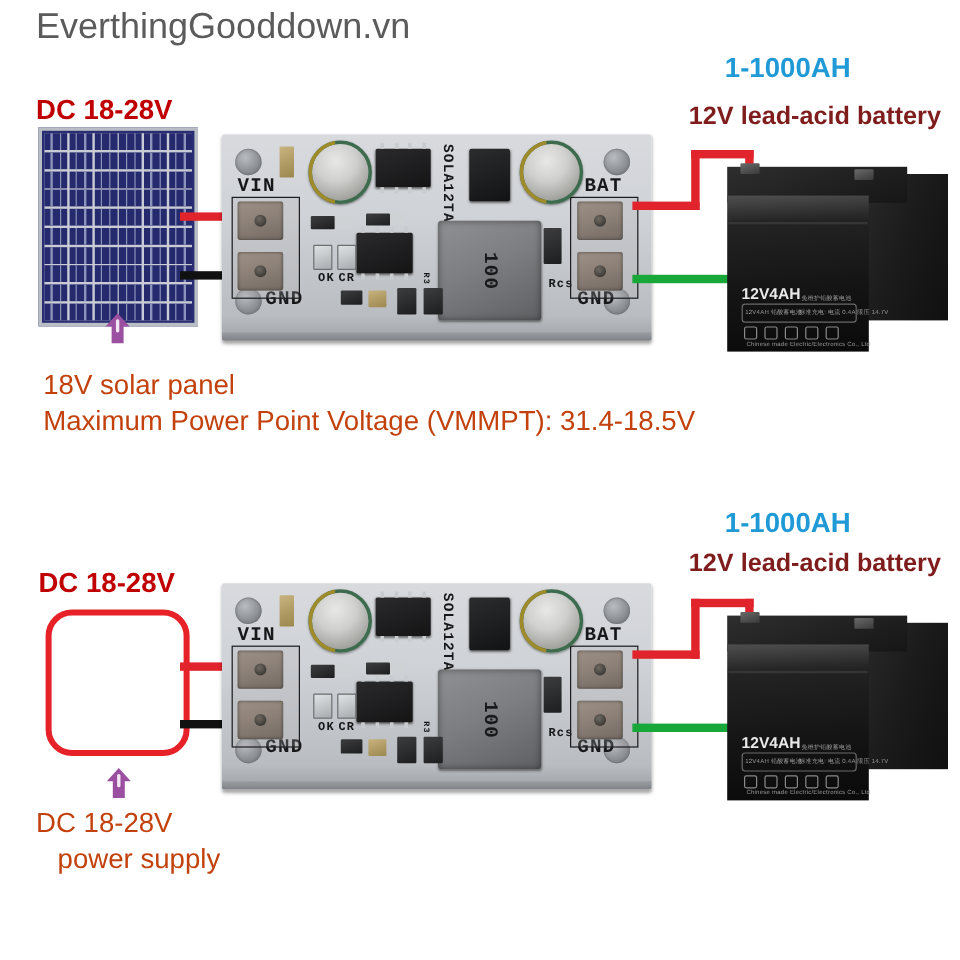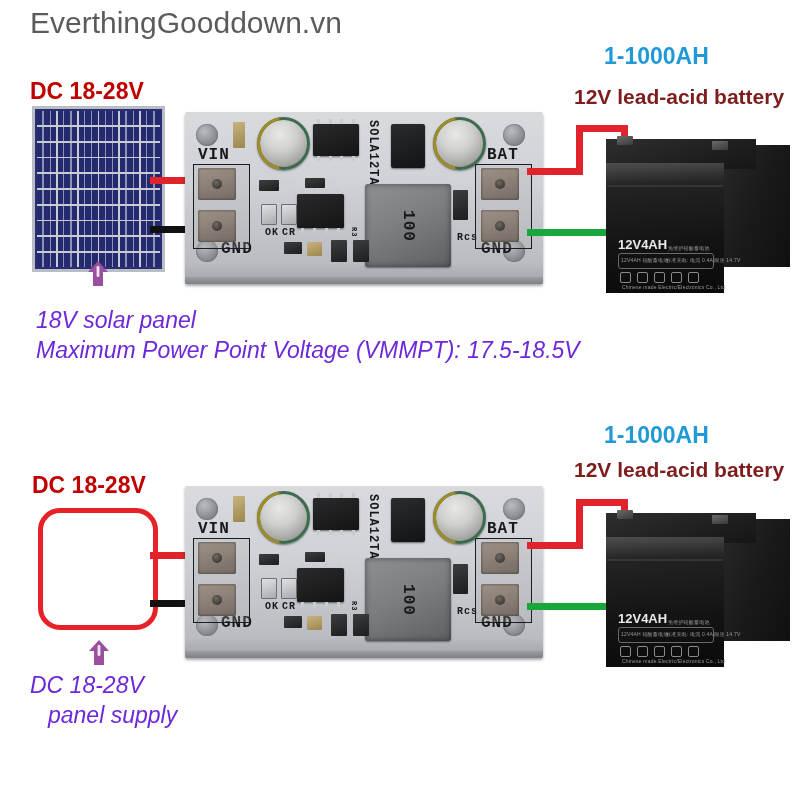--- a/index.html
+++ b/index.html
@@ -49,23 +49,22 @@
     color: #1f9ad6;
     font-weight: bold;
     font-size: 23px;
   }
   .lbl-blue {
     color: #7f1d1d;
     font-weight: bold;
     font-size: 21px;
   }
   .lbl-purple-lg {
-    color: #6d28d9;
+    color: #c2410c;
     font-size: 23px;
-    font-style: italic;
   }
 
   
   .solar-panel {
     position: absolute;
     background: #2a2d74;
     border: 3px solid #b9bdc4;
     box-sizing: border-box;
     overflow: hidden;
   }
@@ -394,21 +393,21 @@
           <div class="solar-cell"></div>
         </div>
     </div>
 
     <svg class="up-arrow" style="left:87px; top:261px;" viewBox="0 0 22 26">
       <path d="M11 0 L21 11 L16 11 L16 25 L6 25 L6 11 L1 11 Z" fill="#9b4fa0"></path>
       <rect x="9.6" y="5" width="2.8" height="11" rx="1.3" fill="#f2e6f3"></rect>
     </svg>
 
     <div class="lbl lbl-purple-lg" style="left:36px; top:307px;">18V solar panel</div>
-    <div class="lbl lbl-purple-lg" style="left:36px; top:337px;">Maximum Power Point Voltage (VMMPT): 17.5-18.5V</div>
+    <div class="lbl lbl-purple-lg" style="left:36px; top:337px;">Maximum Power Point Voltage (VMMPT): 31.4-18.5V</div>
 
     <div class="wire wire-red" style="left:150px; top:177px; width:60px; height:7px;"></div>
     <div class="wire wire-black" style="left:150px; top:226px; width:60px; height:7px;"></div>
 
     <div class="pcb" style="left:185px; top:112px; width:358px; height:172px;">
 
       <div class="pcb-hole" style="left:11px;  top:12px;  width:22px; height:22px;"></div>
       <div class="pcb-hole" style="left:11px;  top:128px; width:22px; height:22px;"></div>
       <div class="pcb-hole" style="left:318px; top:12px;  width:22px; height:22px;"></div>
       <div class="pcb-hole" style="left:318px; top:128px; width:22px; height:22px;"></div>
@@ -531,21 +530,21 @@
     <div class="lbl lbl-blue" style="left:574px; top:458px;">12V lead-acid battery</div>
 
     <div class="psu-box" style="left:38px; top:508px; width:120px; height:122px;"></div>
 
     <svg class="up-arrow" style="left:88px; top:640px;" viewBox="0 0 22 26">
       <path d="M11 0 L21 11 L16 11 L16 25 L6 25 L6 11 L1 11 Z" fill="#9b4fa0"></path>
       <rect x="9.6" y="5" width="2.8" height="11" rx="1.3" fill="#f2e6f3"></rect>
     </svg>
 
     <div class="lbl lbl-purple-lg" style="left:30px; top:672px;">DC 18-28V</div>
-    <div class="lbl lbl-purple-lg" style="left:48px; top:702px;">panel supply</div>
+    <div class="lbl lbl-purple-lg" style="left:48px; top:702px;">power supply</div>
 
     <div class="wire wire-red" style="left:150px; top:552px; width:60px; height:7px;"></div>
     <div class="wire wire-black" style="left:150px; top:600px; width:60px; height:7px;"></div>
 
     <div class="pcb" style="left:185px; top:486px; width:358px; height:172px;">
 
       <div class="pcb-hole" style="left:11px;  top:12px;  width:22px; height:22px;"></div>
       <div class="pcb-hole" style="left:11px;  top:128px; width:22px; height:22px;"></div>
       <div class="pcb-hole" style="left:318px; top:12px;  width:22px; height:22px;"></div>
       <div class="pcb-hole" style="left:318px; top:128px; width:22px; height:22px;"></div>

